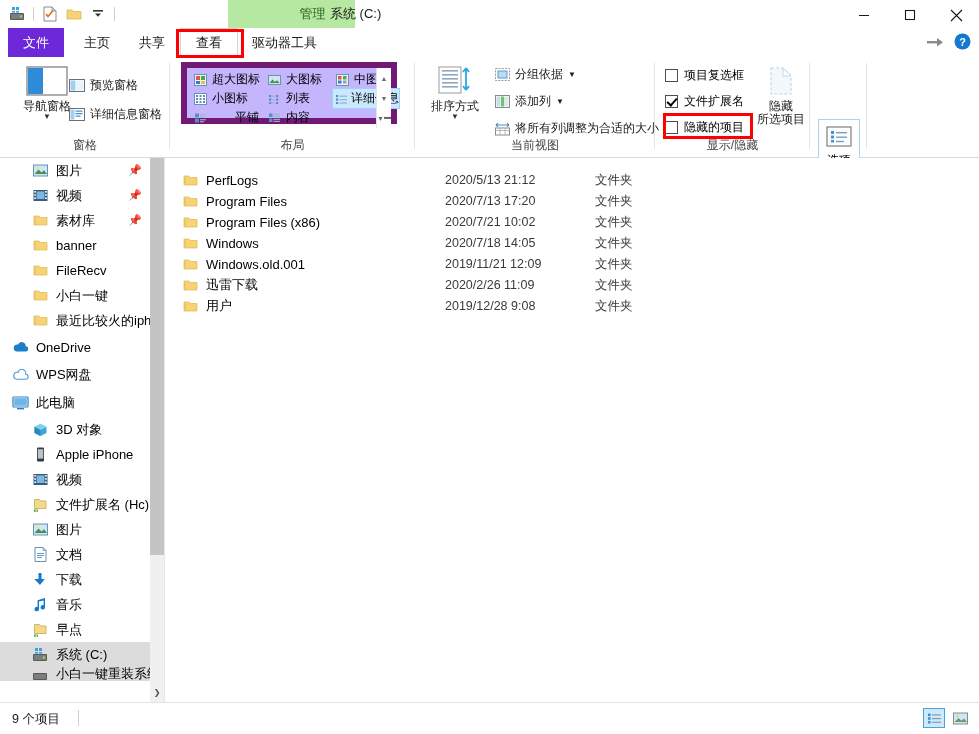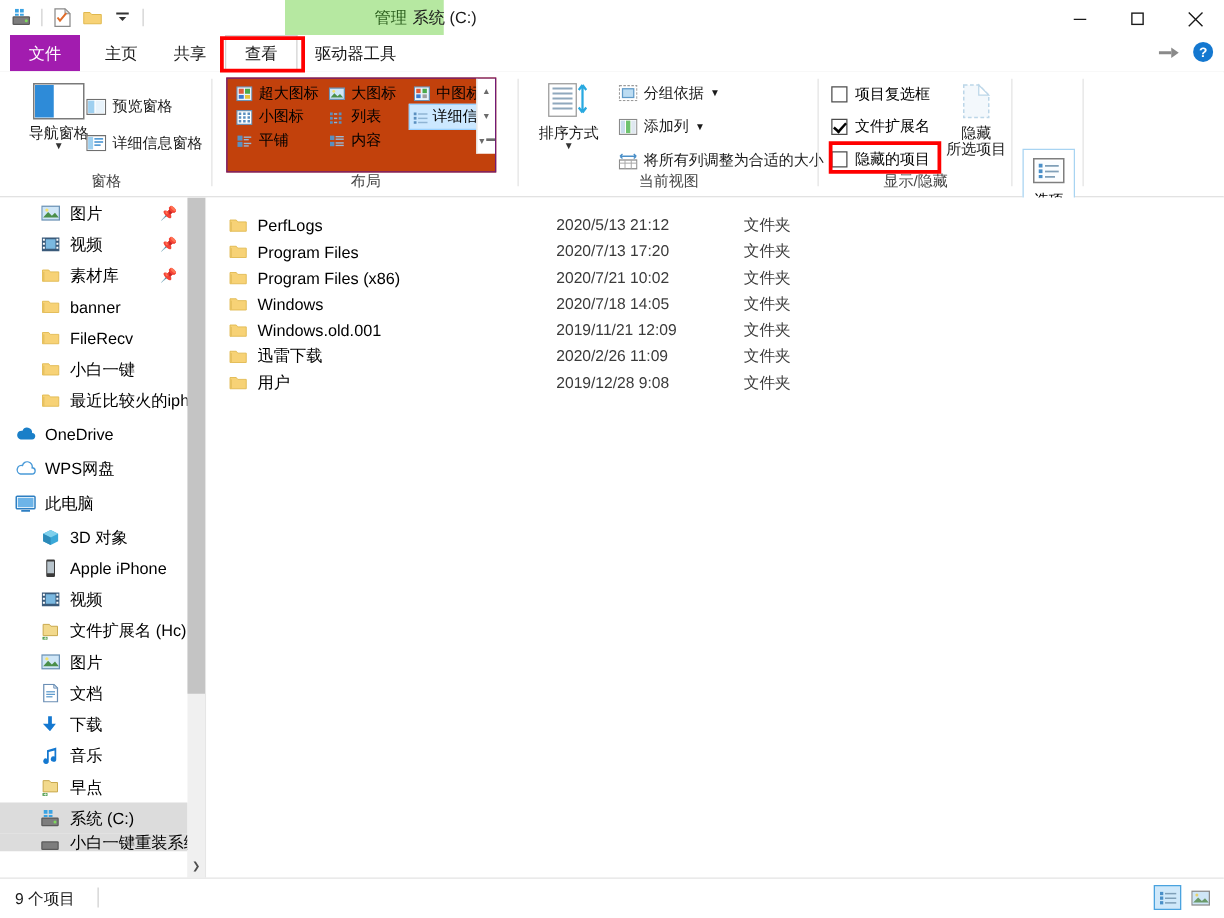--- a/index.html
+++ b/index.html
@@ -86,21 +86,21 @@
     position: absolute;
     top: 0;
     height: 29px;
     display: flex; align-items: center; justify-content: center;
     font-size: 13px;
     color: #1a1a1a;
     box-sizing: border-box;
   }
   .tab.file {
     left: 8px; width: 56px; height: 29px;
-    background: #a21caf; color: #ffffff;
+    background: #6d28d9; color: #ffffff;
   }
   .tab.home  { left: 72px;  width: 50px; }
   .tab.share { left: 127px; width: 50px; }
   .tab.view  {
     left: 180px; width: 58px;
     background: #ffffff;
     border: 1px solid #d2d2d2;
     border-bottom: 1px solid #ffffff;
   }
   .tab.drive { left: 242px; width: 85px; }
@@ -168,23 +168,23 @@
     font-size: 12px;
     color: #1a1a1a;
     white-space: nowrap;
   }
   .smallbtn .si { width: 18px; display: flex; align-items: center; justify-content: center; margin-right: 4px; }
 
   
   .gallery {
     position: absolute;
     left: 181px; top: 5px;
-    width: 216px; height: 76px;
-    border: 1px solid #701a75;
-    background: #c2410c;
+    width: 216px; height: 62px;
+    border: 6px solid #701a75;
+    background: #c4b5fd;
     box-sizing: border-box;
   }
   .gitem {
     position: absolute;
     height: 19px;
     display: flex; align-items: center;
     font-size: 12px;
     padding: 0 2px;
     box-sizing: border-box;
     white-space: nowrap;
@@ -596,21 +596,21 @@
                 <g fill="#8fb4d4">
                   <rect x="4.5" y="2.6" width="7.5" height="1.2"></rect>
                   <rect x="4.5" y="6.1" width="7.5" height="1.2"></rect>
                   <rect x="4.5" y="9.4" width="7.5" height="1.2"></rect>
                 </g>
               </svg>
           </span>
           <span>详细信息</span>
         </div>
 
-        <div class="gitem" style="left:3px; top:40px; width:72px;">
+        <div class="gitem" style="left:3px; top:40px; width:72px;gap:23px;">
           <span class="gi">
             <svg width="13" height="12" viewBox="0 0 13 12">
                 <rect x="1" y="1.5" width="4" height="4" fill="#5a8fc0"></rect>
                 <rect x="1" y="6.5" width="4" height="4" fill="#5a8fc0"></rect>
                 <g fill="#9ab8d4">
                   <rect x="6" y="2.2" width="6" height="1.1"></rect>
                   <rect x="6" y="4.2" width="4" height="1.1"></rect>
                   <rect x="6" y="7.2" width="6" height="1.1"></rect>
                   <rect x="6" y="9.2" width="4" height="1.1"></rect>
                 </g>

